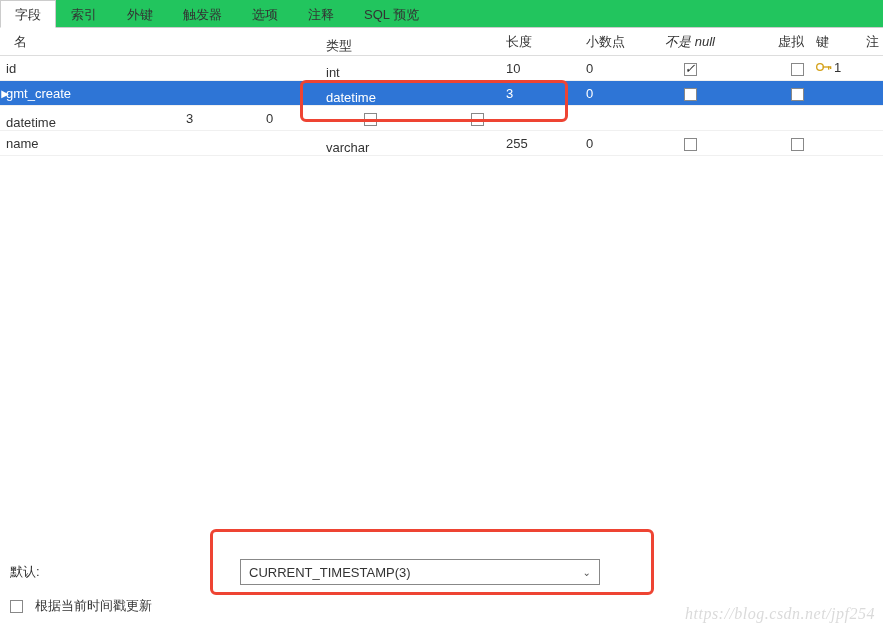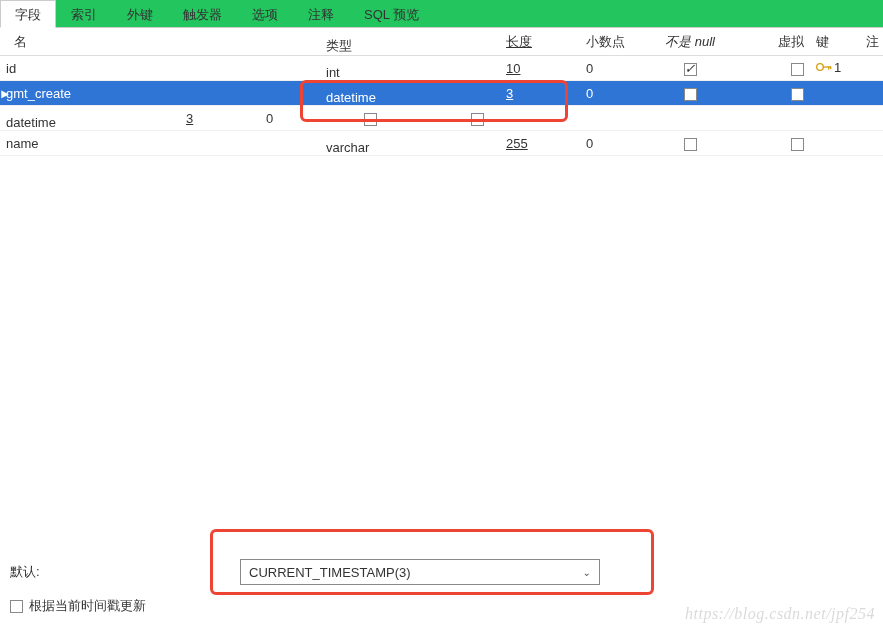--- a/index.html
+++ b/index.html
@@ -40,21 +40,21 @@
       border-bottom: 1px solid #ddd;
       height: 28px;
       align-items: center;
       background: #fff;
     }
     .table-header div, .table-row div.cell {
       padding: 4px 6px;
     }
     .col-name { width: 320px; }
     .col-type { width: 180px; margin-top: 9px; }
-    .col-len { width: 80px; text-decoration: underline; }
+    .col-len { width: 80px; }
     .col-dec { width: 70px; }
     .col-null { width: 80px; text-align: center; font-style: italic; }
     .col-virt { width: 80px; text-align: right; }
     .col-key { width: 50px; }
     .col-extra { width: 20px; }
     .table-row {
       display: flex;
       height: 25px;
       align-items: center;
       border-bottom: 1px solid #f0f0f0;
@@ -137,21 +137,21 @@
       display: flex;
       align-items: center;
       justify-content: space-between;
       background: #fff;
       cursor: pointer;
     }
     .chev { font-size: 10px; color: #555; }
     .cb-row {
       display: flex;
       align-items: center;
-      gap: 6px;
+      gap: 12px;
     }
     .watermark {
       position: absolute;
       right: 8px;
       bottom: 4px;
       color: rgba(150,150,150,0.35);
       font-size: 16px;
       font-style: italic;
       font-family: serif;
       letter-spacing: 0.5px;

